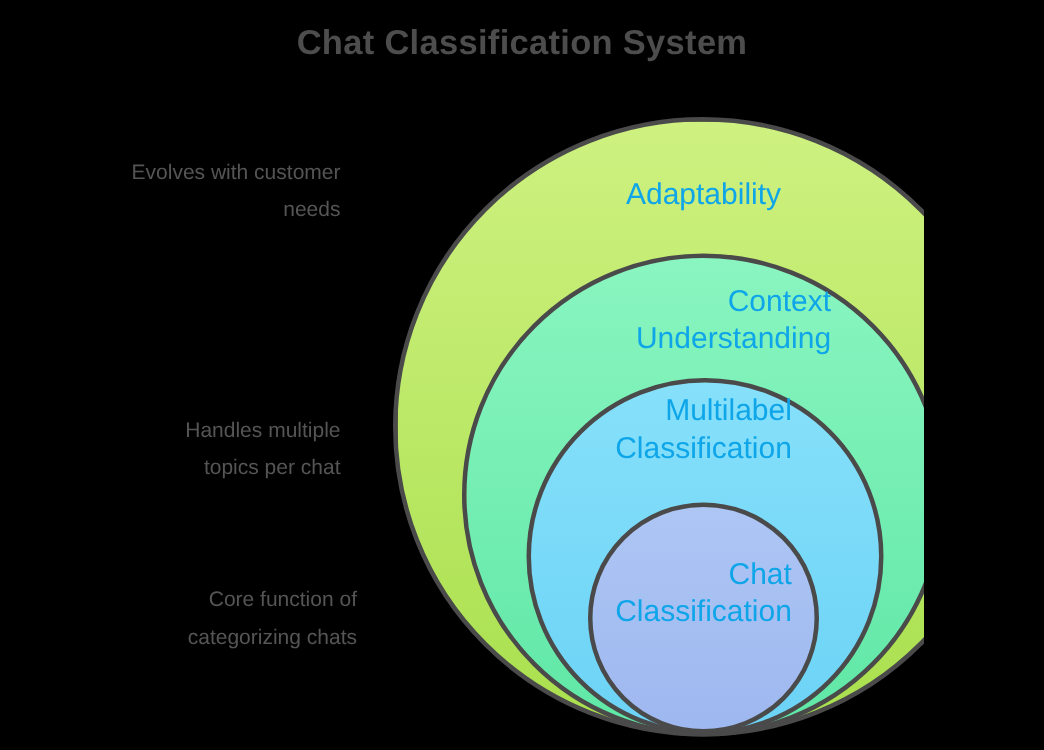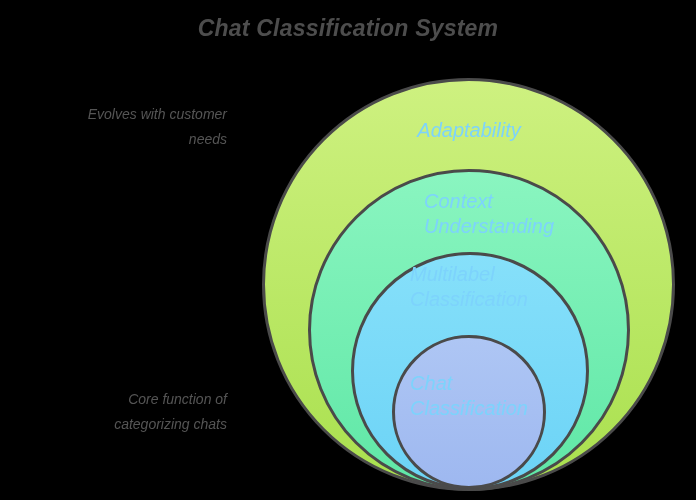--- a/index.html
+++ b/index.html
@@ -1,23 +1,22 @@
 <!DOCTYPE html>
 <html><head>
 <meta charset="utf-8">
 <style>
   html, body { margin: 0; padding: 0; background: #000; }
   .canvas {
     position: relative;
-    width: 696px;
+    width: 616px;
     height: 500px;
     background: #000;
     overflow: hidden;
     font-family: "Liberation Sans", sans-serif;
-    font-style: italic;
   }
   .title {
     position: absolute;
     top: 15px;
     left: 0;
     width: 696px;
     text-align: center;
     font-size: 23px;
     font-weight: bold;
     color: #4d4d4d;
@@ -31,45 +30,45 @@
   }
   .ring-0 { left: 262px; top: 78px;  width: 413px; height: 413px; }
   .ring-1 { left: 308px; top: 169px; width: 322px; height: 322px; }
   .ring-2 { left: 351px; top: 252px; width: 238px; height: 238px; }
   .ring-3 { left: 392px; top: 335px; width: 154px; height: 154px; }
 
   .ring-label {
     position: absolute;
     left: 469px;
     transform: translateX(-50%);
-    text-align: left;
+    text-align: right;
     font-size: 20px;
     line-height: 25px;
-    color: #7dd3fc;
+    color: #0ea5e9;
     white-space: pre-line;
   }
   .rl-0 { top: 118px; }
   .rl-1 { top: 189px; margin-left: 20px; }
   .rl-2 { top: 262px; }
   .rl-3 { top: 371px; }
 
   .side-label {
     position: absolute;
     left: 0;
     width: 227px;
     text-align: right;
     font-size: 14px;
     line-height: 25px;
     color: #555555;
     white-space: pre-line;
   }
   .sl-0 { top: 102px; }
   .sl-1 { top: 190px; }
   .sl-2 { top: 274px; }
-  .sl-3 { top: 387px; }
+  .sl-3 { top: 387px; padding-left: 11px; }
 </style>
 </head>
 <body>
 
 <div class="canvas">
 
   <div class="title">Chat Classification System</div>
 
   <div class="ring ring-0" style="background: linear-gradient(rgb(206, 241, 128) 0%, rgb(169, 224, 78) 100%);"></div>
   <div class="ring ring-1" style="background: linear-gradient(rgb(138, 245, 192) 0%, rgb(95, 231, 166) 100%);"></div>
@@ -79,16 +78,18 @@
   <div class="ring-label rl-0">Adaptability</div>
   <div class="ring-label rl-1">Context
 Understanding</div>
   <div class="ring-label rl-2">Multilabel
 Classification</div>
   <div class="ring-label rl-3">Chat
 Classification</div>
 
   <div class="side-label sl-0">Evolves with customer
 needs</div>
+  <div class="side-label sl-2">Handles multiple
+topics per chat</div>
   <div class="side-label sl-3">Core function of
 categorizing chats</div>
 
 </div>
 
 </body></html>

